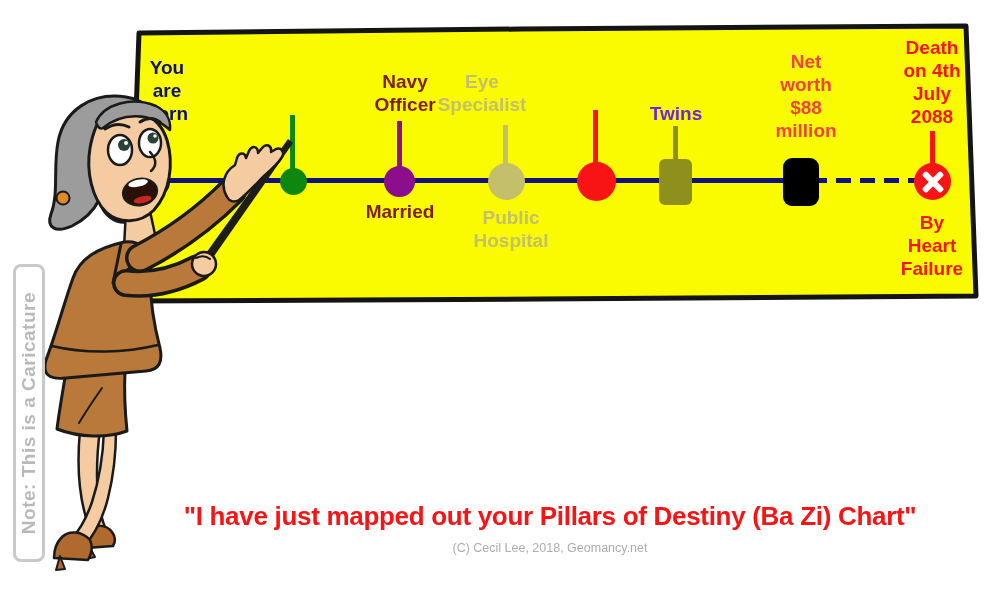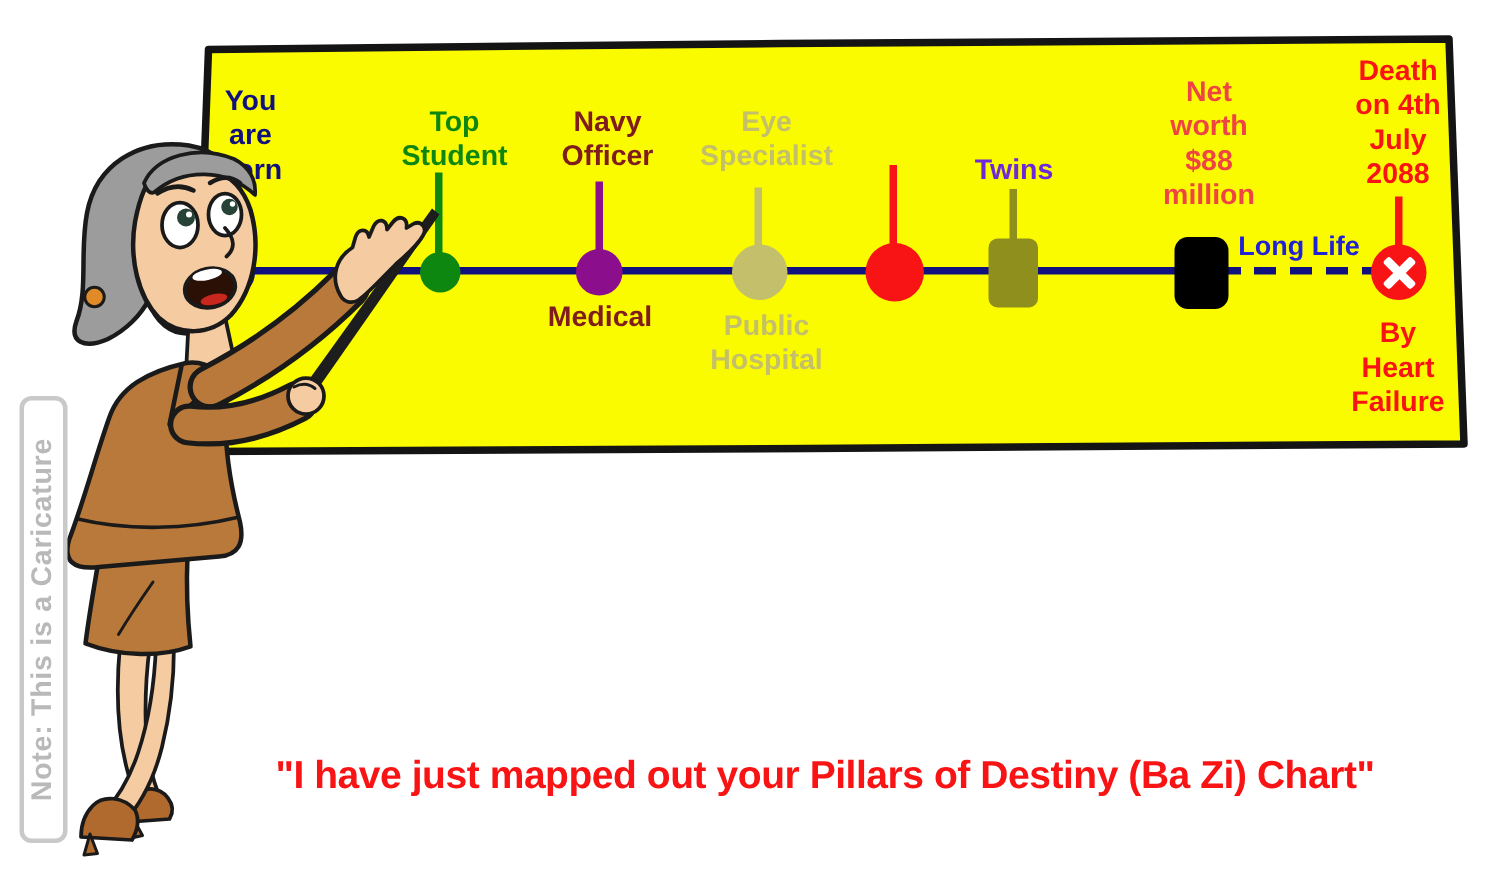--- a/index.html
+++ b/index.html
@@ -66,44 +66,41 @@
   <div class="mrect" style="left:659px;top:159px;width:33px;height:46px;border-radius:6px;background:#8F8F1E"></div>
   <div class="mrect" style="left:783px;top:158px;width:36px;height:48px;border-radius:9px;background:#000"></div>
   <div class="marker" style="left:914px;top:163px;width:37px;height:37px;background:#F81414">
     <span class="xbar a"></span>
     <span class="xbar b"></span>
   </div>
 
   <div class="lbl c-navy" style="left:167px;top:56px">You
 are
 born</div>
-  <div class="lbl c-green" style="left:303px;top:70px">Top
-Student</div>
   <div class="lbl c-purple" style="left:405px;top:70px">Navy
 Officer</div>
-  <div class="lbl c-khaki" style="left:511px;top:70px">Eye
+  <div class="lbl c-khaki" style="left:482px;top:70px">Eye
 Specialist</div>
   <div class="lbl c-olive" style="left:676px;top:102px">Twins</div>
   <div class="lbl c-black" style="left:806px;top:50px">Net
 worth
 $88
 million</div>
   <div class="lbl c-red" style="left:932px;top:36px">Death
 on 4th
 July
 2088</div>
 
-  <div class="lbl c-purple" style="left:400px;top:200px">Medical</div>
+  <div class="lbl c-purple" style="left:400px;top:200px">Married</div>
   <div class="lbl c-khaki" style="left:511px;top:206px">Public
 Hospital</div>
   <div class="lbl c-red" style="left:932px;top:211px">By
 Heart
 Failure</div>
 
-  <div class="lbl c-blue" style="left:866px;top:153px;font-size:18px">Long Life</div>
 
   <svg class="abs" style="left:0;top:0;" width="1000" height="589" viewBox="0 0 1000 589">
     <g stroke-linejoin="round" stroke-linecap="round">
 
       <polygon points="196,267 288,139 293,143 203,272" fill="#1d1d1d"></polygon>
 
       <path fill="#9C9C9C" stroke="#1a1a1a" stroke-width="3" d="M126,97 C92,92 64,110 58,142 C53,168 59,193 51,214 C46,228 56,233 72,226 C84,220 94,210 99,200
            C103,214 114,224 128,222 C120,207 114,190 115,170 C134,166 153,152 161,132 C158,112 144,100 126,97 Z"></path>
 
       <path fill="#F5CBA2" stroke="#1a1a1a" stroke-width="2.5" d="M126,210 L124,248 L158,248 L148,202 Z"></path>
@@ -156,14 +153,15 @@
       <circle cx="204" cy="264" r="12" fill="#F5CBA2" stroke="#1a1a1a" stroke-width="2.5"></circle>
       <path d="M196,258 Q204,254 210,259" fill="none" stroke="#1a1a1a" stroke-width="2"></path>
     </g>
   </svg>
 
   <div id="note-box">
     <span class="vtext">Note: This is a Caricature</span>
   </div>
 
   <div id="caption">"I have just mapped out your Pillars of Destiny (Ba Zi) Chart"</div>
+  <div id="copyright">(C) Cecil Lee, 2018, Geomancy.net</div>
 
 </div>
 
 </body></html>

